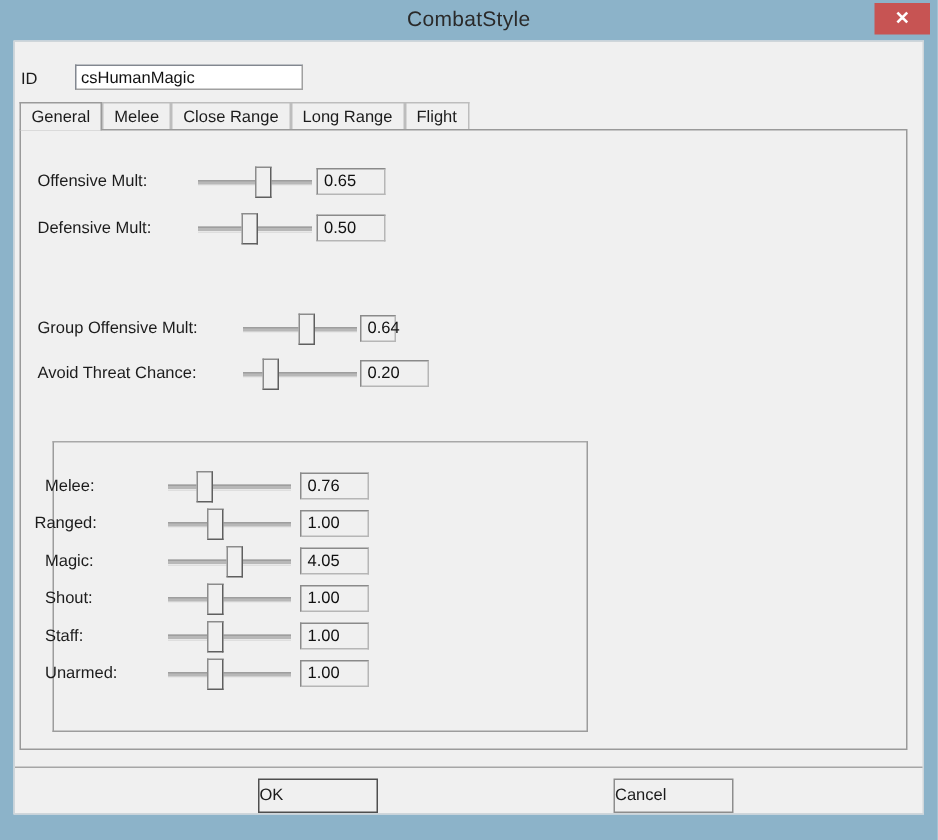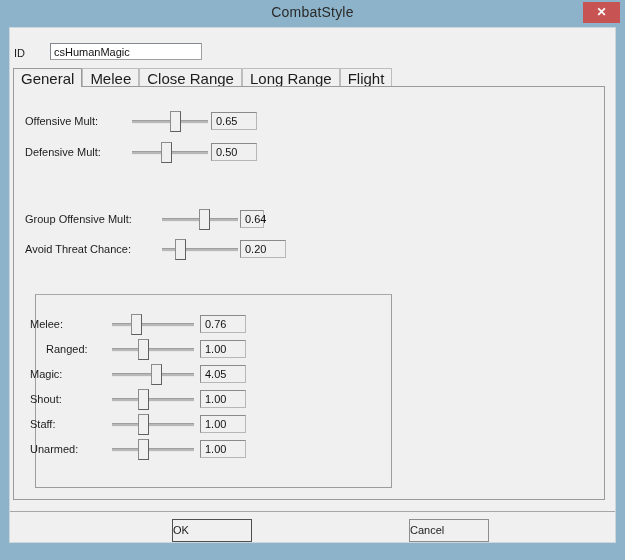--- a/index.html
+++ b/index.html
@@ -94,21 +94,21 @@
     position: absolute;
     left: 13px; top: 68px;
     height: 19px;
   }
   .tab {
     position: relative;
     float: left;
     height: 19px;
     box-sizing: border-box;
     padding: 2px 7px 0 7px;
-    font-size: 15px;
+    font-size: 11px;
     color: #1c1c1c;
     border-left: 1px solid #9a9a9a;
     border-right: 1px solid #9a9a9a;
     border-top: 1px solid #9a9a9a;
     background: #f0f0f0;
     line-height: 15px;
     cursor: default;
   }
   .tab.inactive {
     border-top-color: #bdbdbd;
@@ -284,21 +284,21 @@
       <div class="track" style="width: 76px;"></div>
       <div class="thumb" style="left: 13px;"></div>
     </div>
     <div class="valuebox" style="left: 240px; top: 240px; width: 46px;">0.20</div>
     <div class="row-label" style="left: 30px; top: 318px; width: 75px;">Melee:</div>
     <div class="slider" style="left: 112px; top: 313px; width: 82px;">
       <div class="track" style="width: 82px;"></div>
       <div class="thumb" style="left: 19px;"></div>
     </div>
     <div class="valuebox" style="left: 200px; top: 315px; width: 46px;">0.76</div>
-    <div class="row-label" style="left: 46px; top: 343px; width: 75px;">Ranged:</div>
+    <div class="row-label" style="left: 23px; top: 343px; width: 75px;">Ranged:</div>
     <div class="slider" style="left: 112px; top: 338px; width: 82px;">
       <div class="track" style="width: 82px;"></div>
       <div class="thumb" style="left: 26px;"></div>
     </div>
     <div class="valuebox" style="left: 200px; top: 340px; width: 46px;">1.00</div>
     <div class="row-label" style="left: 30px; top: 368px; width: 75px;">Magic:</div>
     <div class="slider" style="left: 112px; top: 363px; width: 82px;">
       <div class="track" style="width: 82px;"></div>
       <div class="thumb" style="left: 39px;"></div>
     </div>

